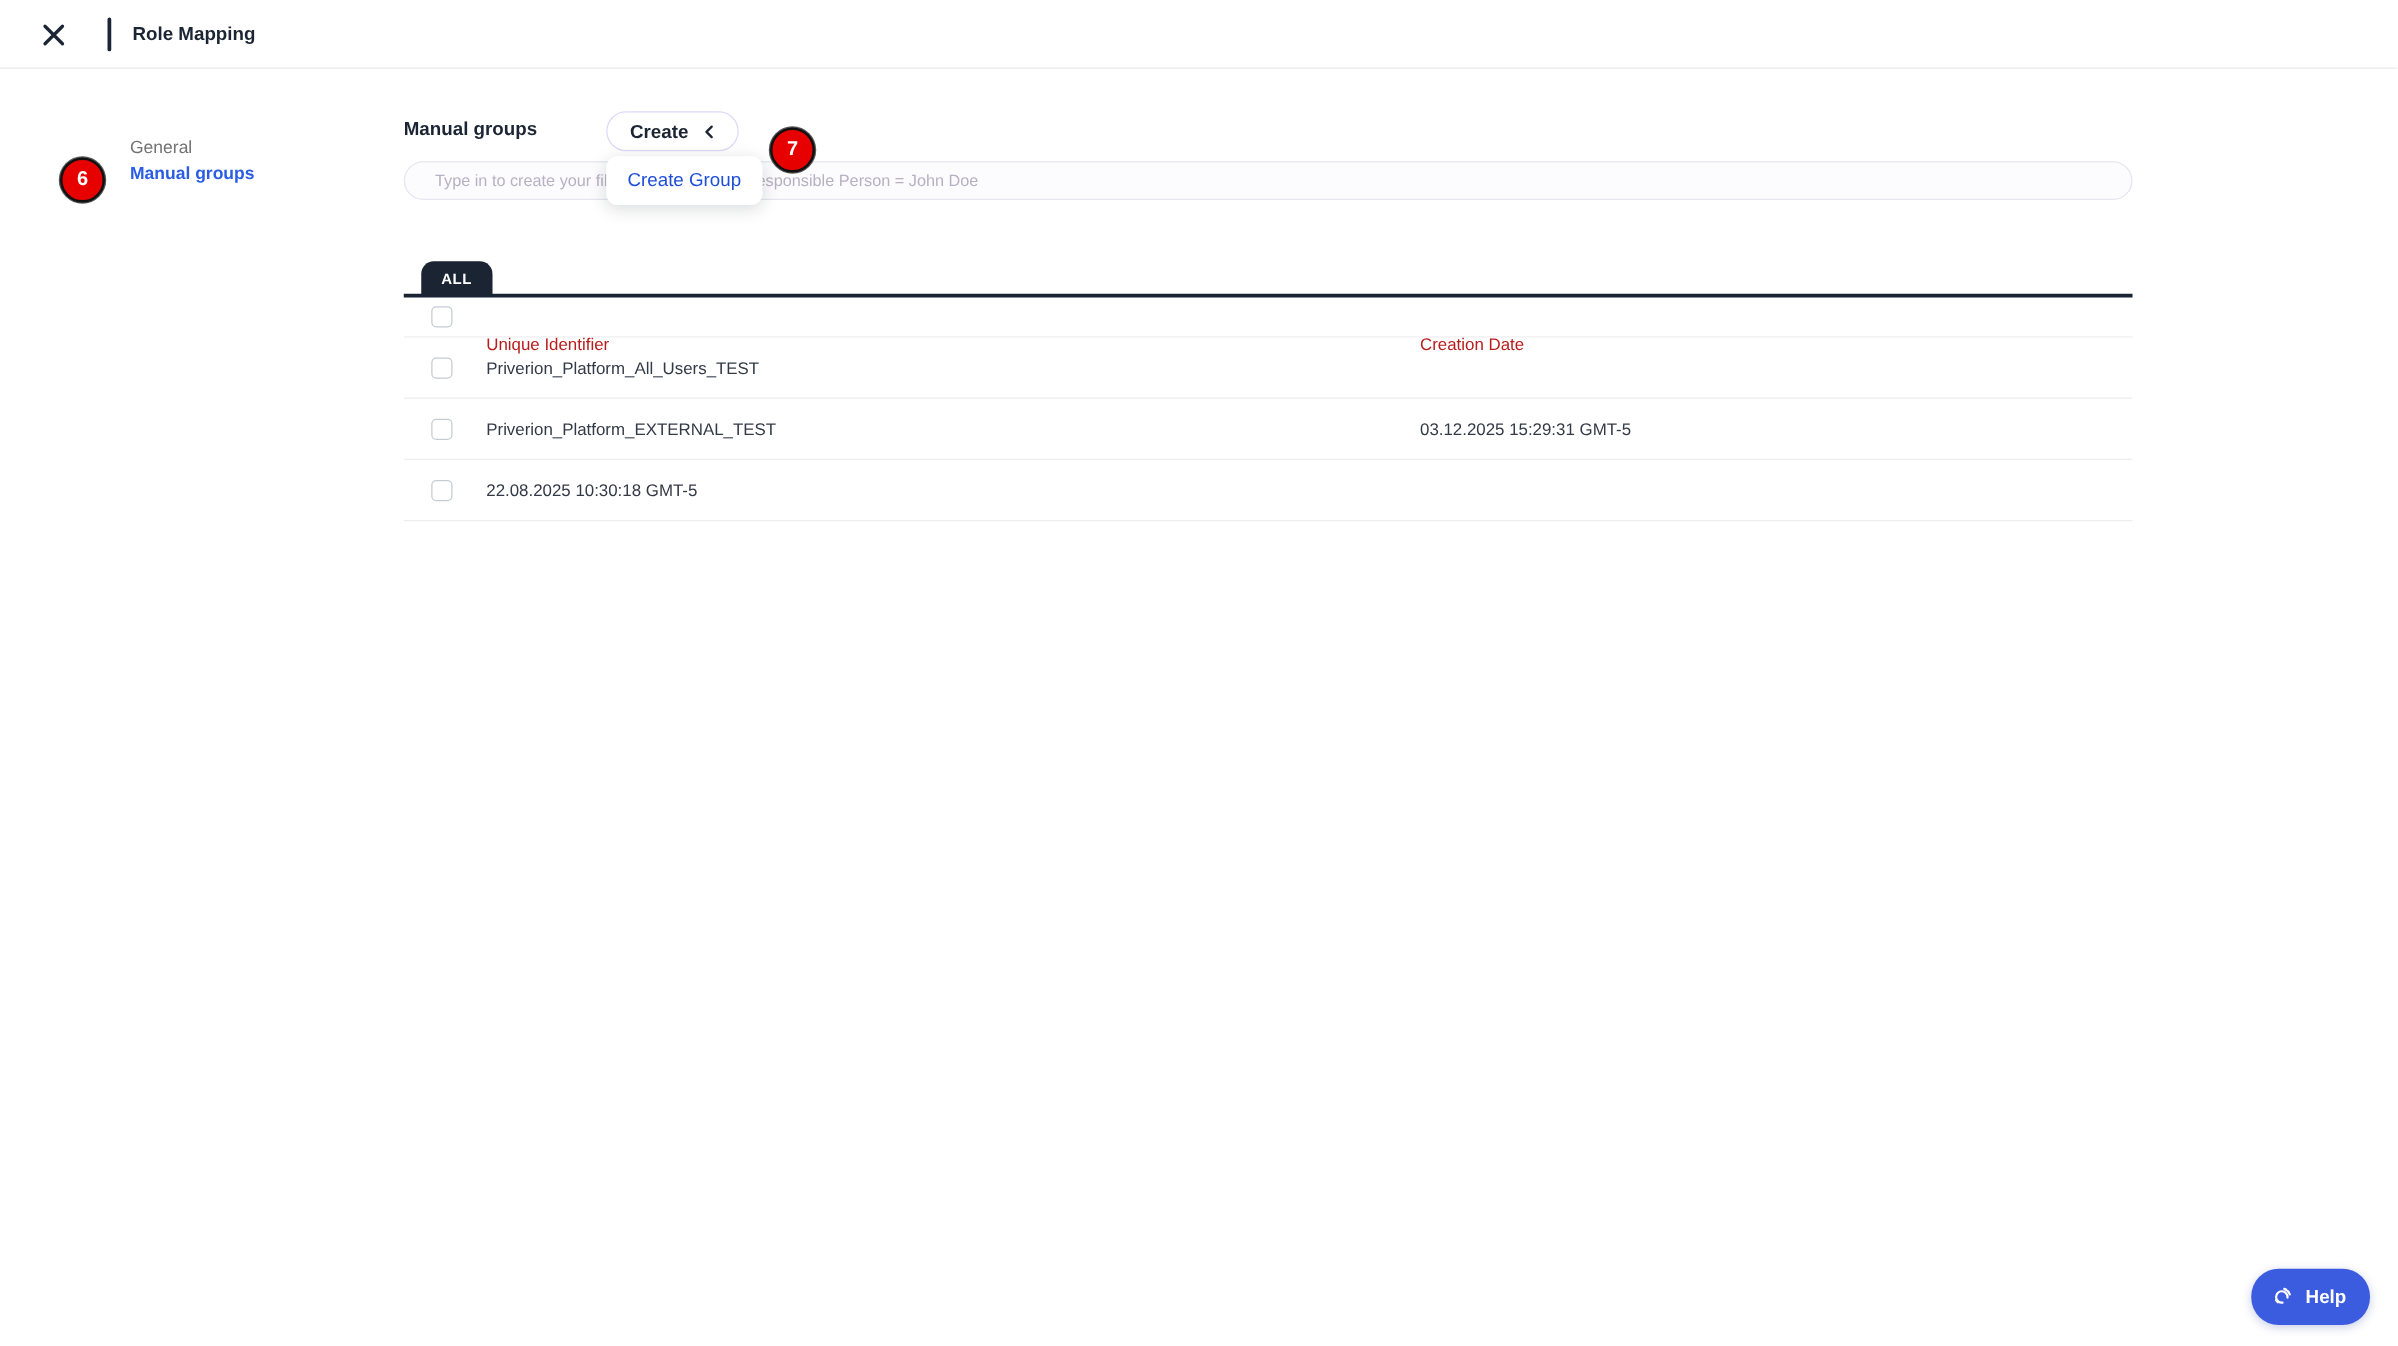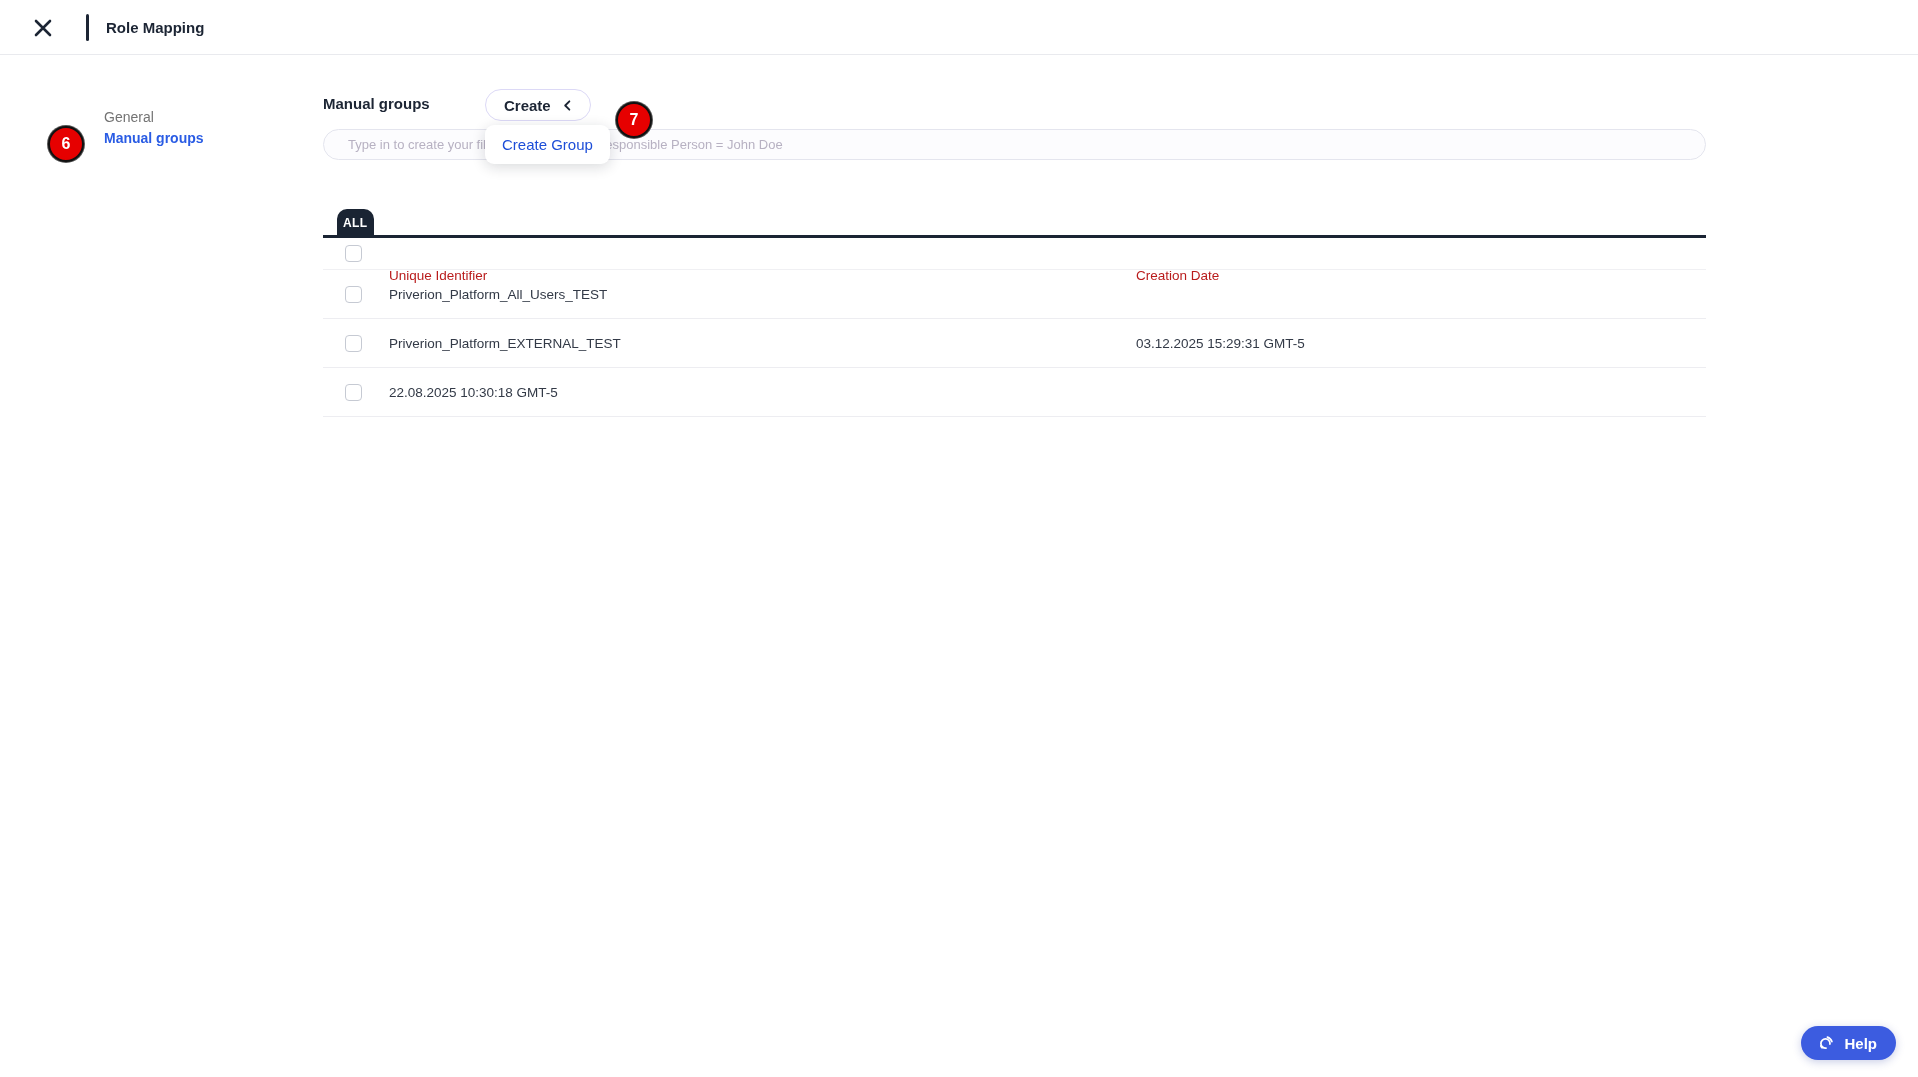--- a/index.html
+++ b/index.html
@@ -137,21 +137,21 @@
     color: #1d4ed8;
     white-space: nowrap;
     cursor: pointer;
   }
 
   
   .tab-all {
     position: absolute;
     left: 337px; top: 209px;
     height: 27px;
-    padding: 0 6px;
+    padding: 0 16px;
     background: #1a2433;
     color: #ffffff;
     font-size: 12px;
     font-weight: 700;
     letter-spacing: 0.4px;
     border-radius: 10px 10px 0 0;
     display: flex; align-items: center;
     cursor: pointer;
     z-index: 5;
   }
@@ -188,21 +188,21 @@
   .cell-id { width: 747px; font-size: 13.5px; color: #333a47; }
   .t-row.header .cell-id, .t-row.header .cell-date {
     font-weight: 400; color: #b91c1c; margin-top: 44px;
   }
   .cell-date { flex: 1; font-size: 13.5px; color: #333a47; }
 
   
   .help-btn {
     position: absolute;
     right: 22px; bottom: 17px;
-    height: 34px;
+    height: 45px;
     padding: 0 19px 0 14px;
     background: #3c5ce0;
     border: none;
     border-radius: 22px;
     display: flex; align-items: center; gap: 8px;
     color: #ffffff;
     font-family: inherit;
     font-size: 15px;
     font-weight: 700;
     cursor: pointer;

